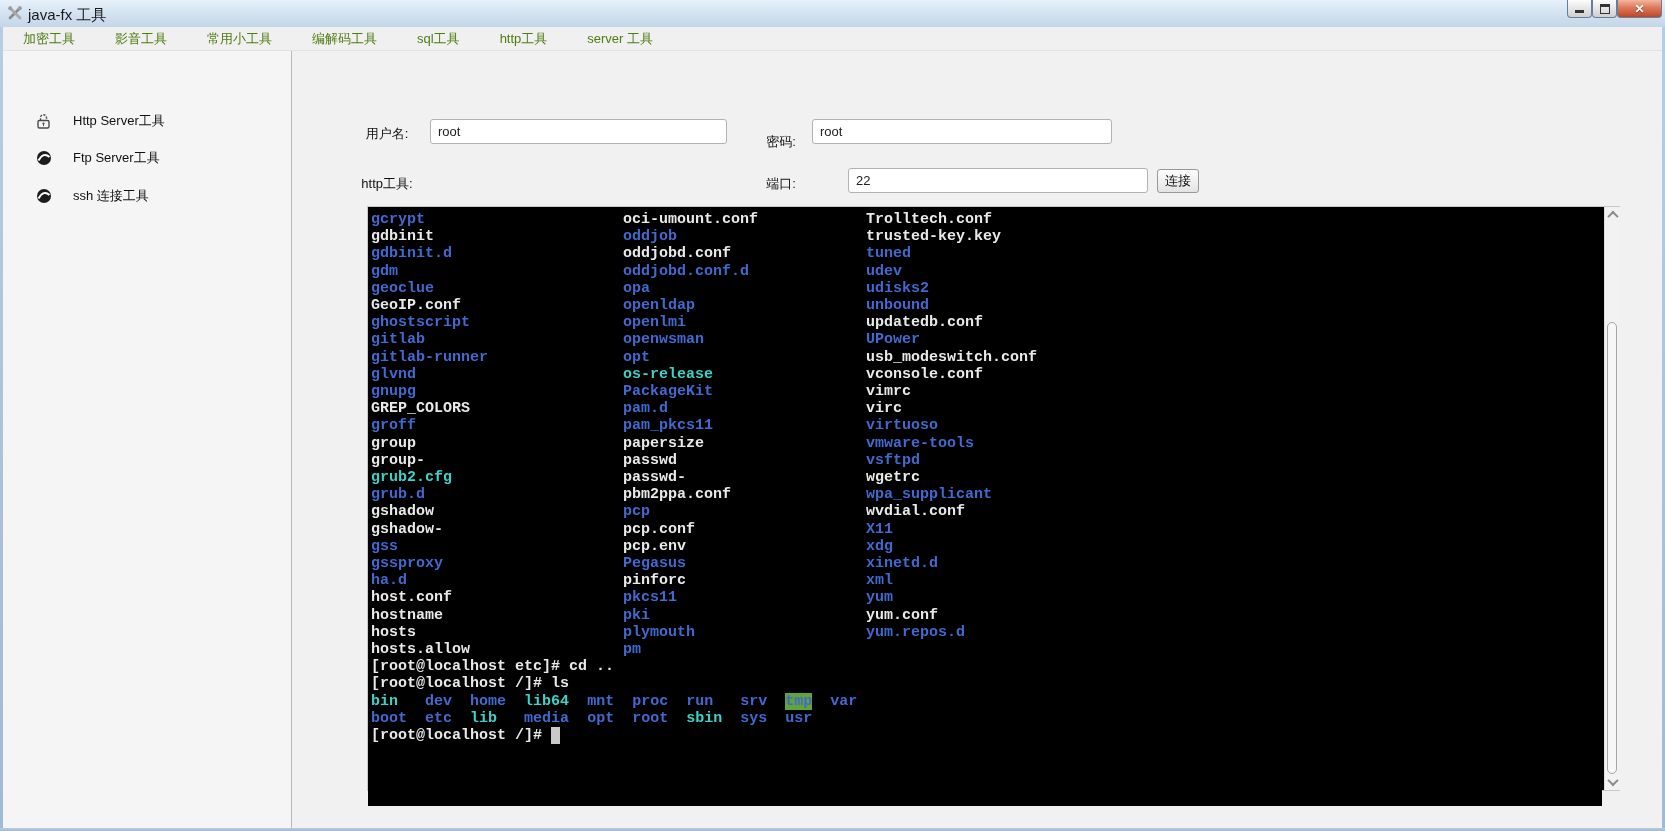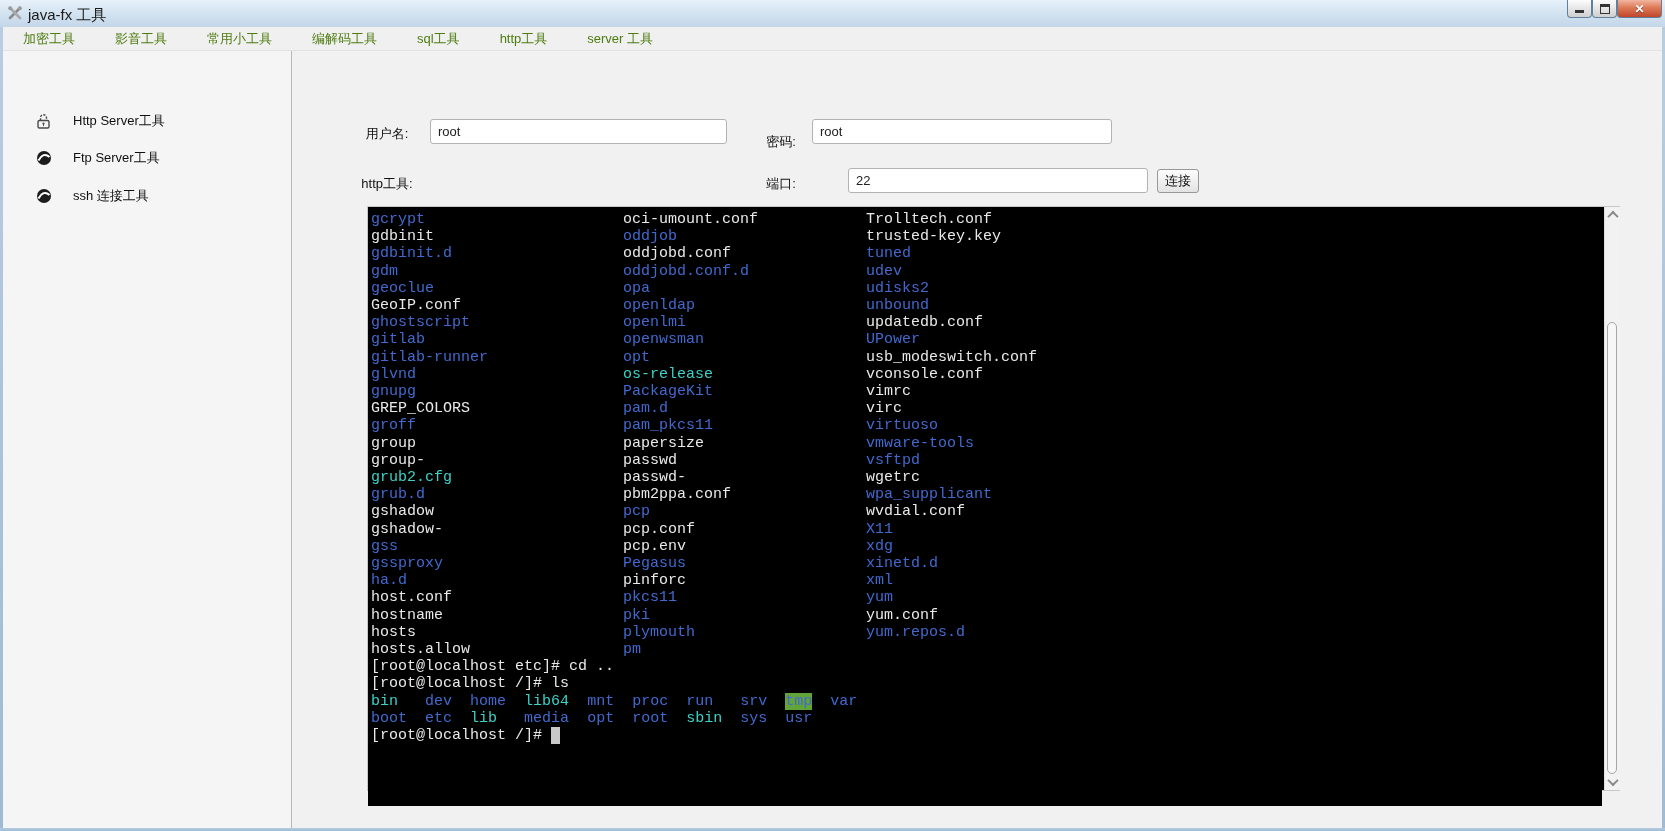--- a/index.html
+++ b/index.html
@@ -42,21 +42,21 @@
     background:#fff;font-family:"Liberation Sans",sans-serif;font-size:13px;color:#222;padding:0 0 0 7px;outline:none;}
   .connect-btn{position:absolute;left:1157px;top:169px;width:42px;height:24px;box-sizing:border-box;
     border:1px solid #989898;border-radius:3px;background:linear-gradient(#fdfdfd,#e3e3e3);
     font-family:"Liberation Sans",sans-serif;font-size:13px;color:#111;padding:0;}
 
   
   .terminal-wrap{position:absolute;left:367px;top:206px;width:1253px;height:585px;box-sizing:border-box;
     border:1px solid #c8c8c8;background:#000;}
   .terminal{position:absolute;left:0;top:0;width:1234px;height:599px;background:var(--term-bg,#000);
     overflow:hidden;padding:4px 0 0 3px;box-sizing:border-box;
-    font-family:"Liberation Mono",monospace;font-size:15px;line-height:17.2px;font-weight:normal;
+    font-family:"Liberation Mono",monospace;font-size:15px;line-height:17.2px;font-weight:bold;
     white-space:pre;cursor:text;}
   .c-d{color:var(--dir,#4269cf);}
   .c-f{color:var(--file,#e9e9e9);}
   .c-l{color:var(--link,#3bd2c7);}
   .c-t{color:var(--dir,#4269cf);background:var(--tmpbg,#61a437);}
   .c-cur{background:var(--cursor,#c9c9c9);color:#000;}
 
   
   .scrollbar{position:absolute;left:1236px;top:0;width:15px;height:583px;background:#f2f2f2;border-left:1px solid #dedede;}
   .sb-btn{position:absolute;left:0;width:15px;height:16px;display:flex;align-items:center;justify-content:center;}

